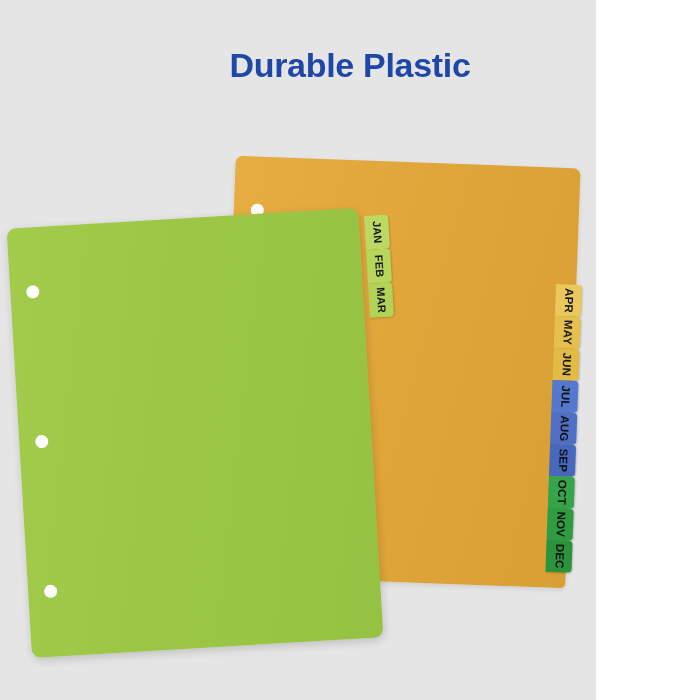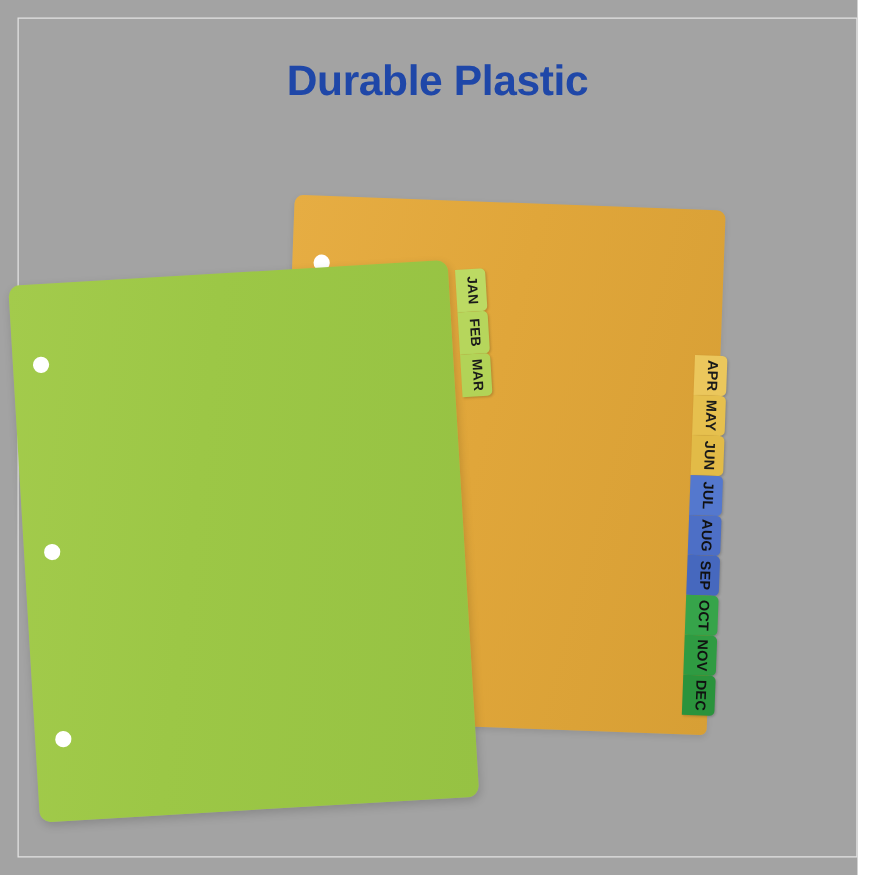--- a/index.html
+++ b/index.html
@@ -9,23 +9,23 @@
   }
   body {
     width: 700px;
     height: 700px;
     font-family: "Liberation Sans", sans-serif;
     overflow: hidden;
   }
 
   #product-card {
     position: relative;
-    width: 686px;
+    width: 596px;
     height: 700px;
-    background: #a3a3a3;
+    background: #e5e5e5;
     box-sizing: border-box;
     overflow: hidden;
   }
 
   
   #card-frame {
     position: absolute;
     left: 14px;
     top: 14px;
     width: 672px;

